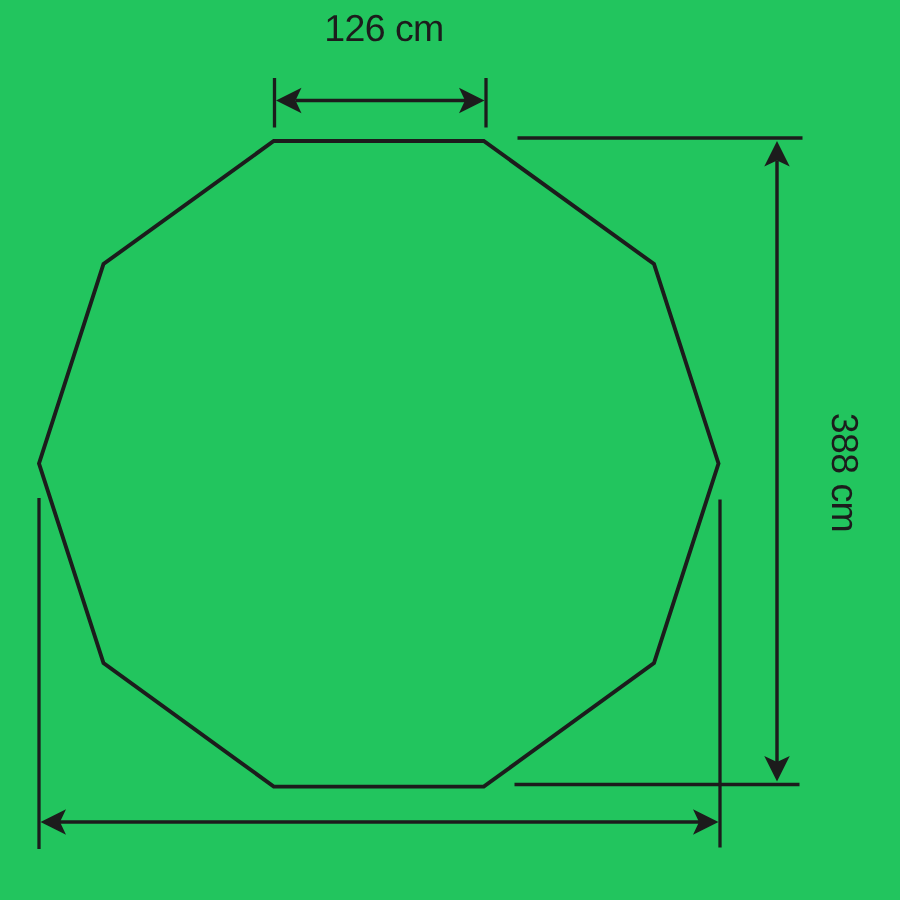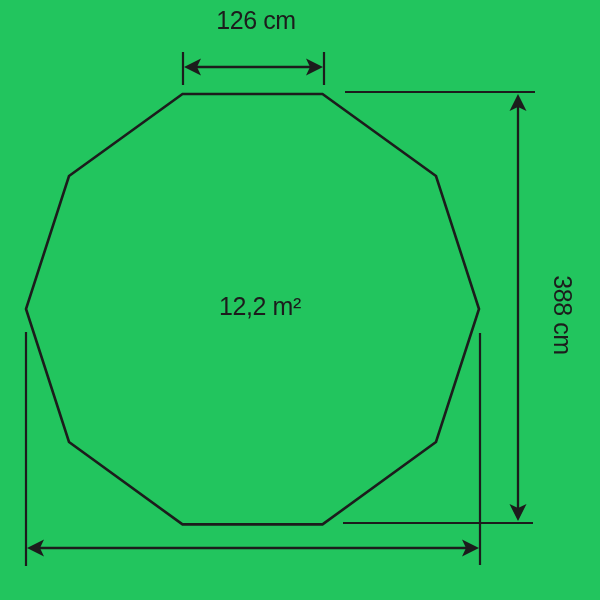--- a/index.html
+++ b/index.html
@@ -88,18 +88,17 @@
       <line class="tick-stroke" x1="480" y1="333" x2="480" y2="565"></line>
       <line class="dim-stroke" x1="40" y1="548" x2="466" y2="548"></line>
       <polygon class="arrowhead" points="27,548 44,539.5 40,548 44,556.5"></polygon>
       <polygon class="arrowhead" points="479,548 462,539.5 466,548 462,556.5"></polygon>
     </g>
 
   </svg>
 
   <div class="label" style="left:256px; top:20px;">126 cm</div>
 
-  <div class="label" style="left:260px; top:306px;">12,2 m²</div>
 
   <div class="label rotated" style="left:562px; top:315px;">388 cm</div>
 
 
 </div>
 
 </body></html>

